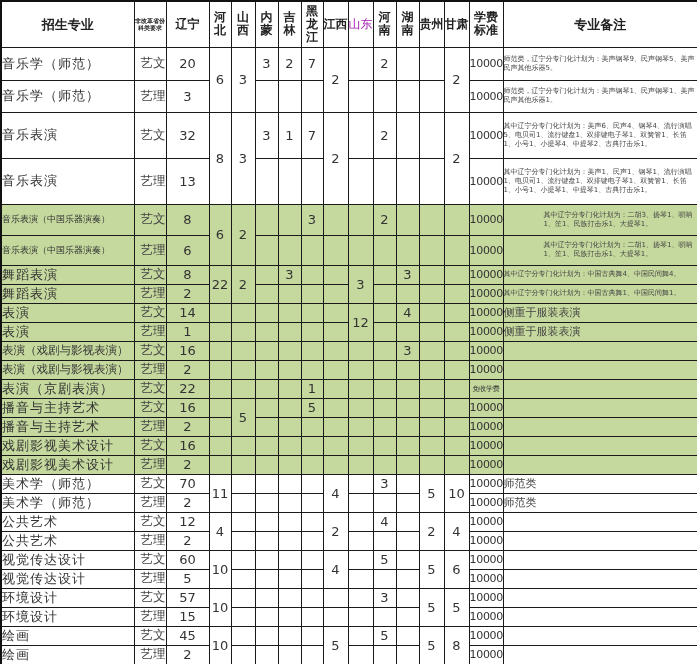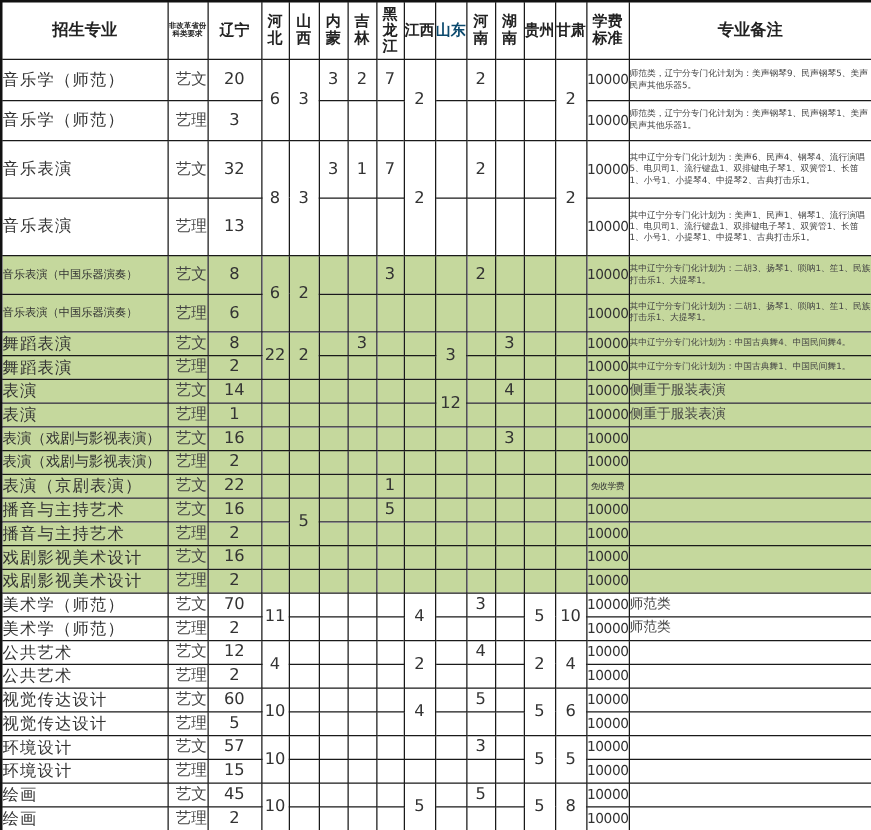--- a/index.html
+++ b/index.html
@@ -2,37 +2,37 @@
 <html><head>
 <meta charset="utf-8">
 <style>
   html, body { margin: 0; padding: 0; background: #ffffff; }
   body { width: 697px; height: 664px; overflow: hidden; font-family: "DejaVu Sans", "Liberation Sans", sans-serif; color: #222; }
   table.plan { border-collapse: collapse; table-layout: fixed; width: 697px; border: 2px solid #111; }
   table.plan td, table.plan th { border: 1px solid #1a1a1a; padding: 0; overflow: hidden; vertical-align: middle; }
   th { font-family: "DejaVu Serif", "Liberation Serif", serif; font-weight: bold; font-size: 12px; line-height: 13px; text-align: center; word-break: break-all; background: #fff; }
   th.hdr-major, th.hdr-notes { font-size: 13px; }
   th.hdr-tiny { font-size: 6px; line-height: 7px; padding: 0 2px; }
-  th.hdr-gray { color: #0c4a6e; font-weight: bold; }
+  th.hdr-gray { color: #a21caf; font-weight: normal; }
   tr.hdr { height: 46px; }
   td { font-size: 13px; text-align: center; color: #333; }
   td.major { text-align: left; padding-left: 3px; white-space: nowrap; letter-spacing: 1px; margin-left: 36px; }
   td.major.sm { font-size: 9px; letter-spacing: 0; }
   td.major.md { font-size: 11.5px; letter-spacing: 0; }
   td.type { font-size: 12.5px; color: #444; text-align: right; }
   td.fee { font-size: 11px; letter-spacing: -0.3px; }
   td.fee.tiny { font-size: 7px; }
   td.note { text-align: left; padding-left: 2px; font-size: 7px; line-height: 9px; color: #444; }
   td.note.big { font-size: 11px; line-height: 13px; font-family: Liberation Serif, serif; }
   td.note .clip { display: block; overflow: hidden; }
   tr.g td { background: #c5d89d; }
   tr.w td { background: #ffffff; }
   tr.h33 { height: 33px; } tr.h32 { height: 32px; } tr.h46 { height: 46px; }
   tr.h31 { height: 31px; } tr.h30 { height: 30px; } tr.h19 { height: 19px; }
-  .clip33 { max-height: 32px; } .clip46 { max-height: 45px; } .clip30 { max-height: 30px; } .clip19 { max-height: 18px; }
+  .clip33 { max-height: 32px; } .clip46 { max-height: 45px; } .clip30 { max-height: 30px; padding-left: 40px; } .clip19 { max-height: 18px; }
 </style>
 </head>
 <body>
 
 <table class="plan">
   <colgroup>
     <col style="width:133px">
       <col style="width:32px">
       <col style="width:43px">
       <col style="width:22px">

